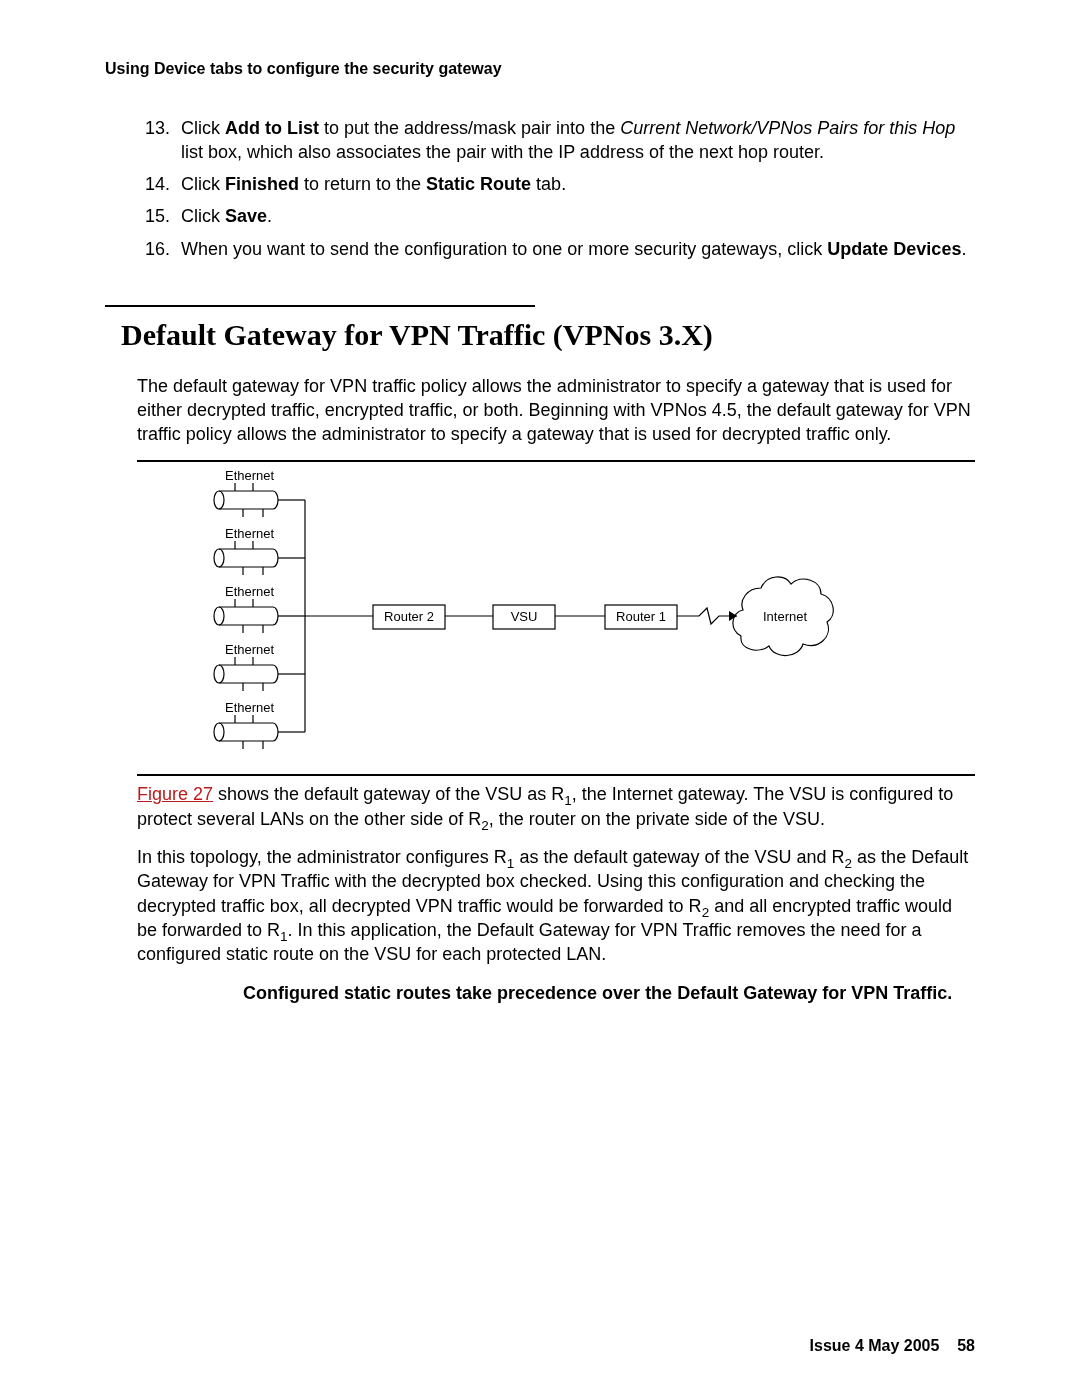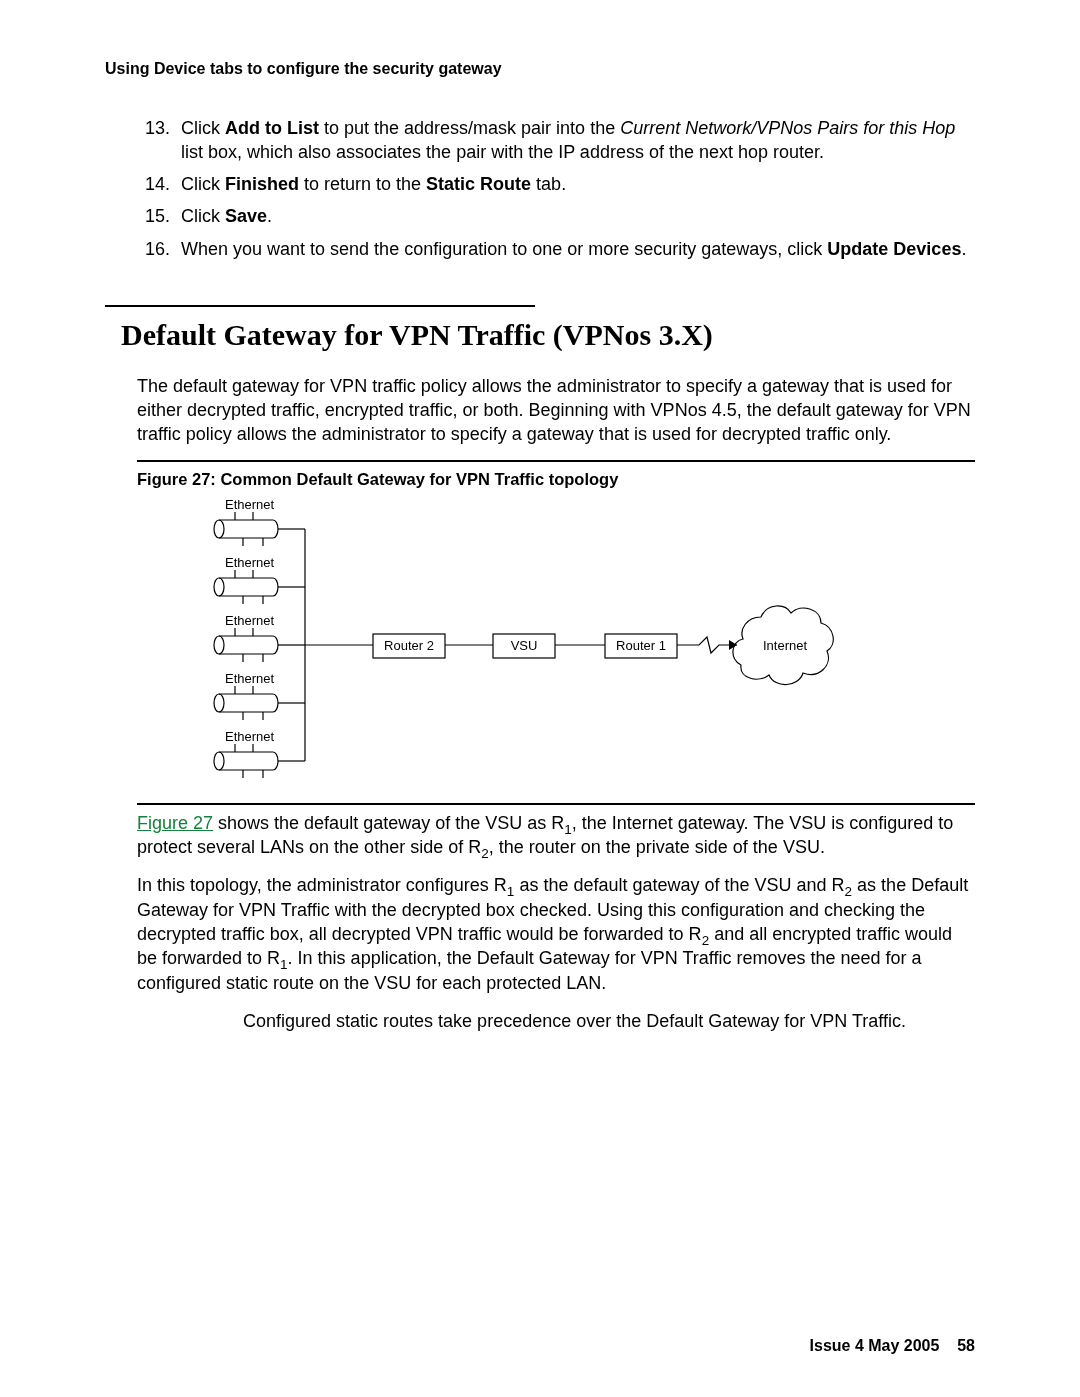--- a/index.html
+++ b/index.html
@@ -52,29 +52,29 @@
   .figure-caption {
     font-weight: bold;
     font-size: 16.5px;
     margin: 4px 0 4px 0;
   }
   .note-label {
     font-weight: bold;
     margin-left: 56px;
     font-size: 16.5px;
   }
-  .note-body { margin: 4px 0 0 106px; }
+  .note-body { margin: 4px 0 0 106px; font-weight: bold; }
   .footer {
     position: absolute;
     bottom: 40px;
     right: 105px;
     font-weight: bold;
     font-size: 16px;
   }
-  a.figref { color: #15803d; text-decoration: underline; }
+  a.figref { color: #b91c1c; text-decoration: underline; }
   sub { font-size: 0.75em; line-height: 0; }
   .figure-box {
     margin: 6px 0 0 76px;
     text-align: right;
   }
   svg { display: block; }
 </style>
 </head>
 <body>
 
@@ -97,21 +97,20 @@
     </li>
   </ol>
 
   <hr class="section-rule">
   <h1 class="section-title">Default Gateway for VPN Traffic (VPNos 3.X)</h1>
 
   <div class="indent-body">
     <p>The default gateway for VPN traffic policy allows the administrator to specify a gateway that is used for either decrypted traffic, encrypted traffic, or both. Beginning with VPNos 4.5, the default gateway for VPN traffic policy allows the administrator to specify a gateway that is used for decrypted traffic only.</p>
 
     <hr class="figure-rule">
-    <div class="figure-caption">Figure 27: Common Default Gateway for VPN Traffic topology</div>
 
     <div class="figure-box">
       <svg width="640" height="300" viewBox="0 0 640 300">
         <style>
           .lbl { font: 13px Arial, sans-serif; }
           .boxlbl { font: 13px Arial, sans-serif; text-anchor: middle; }
           .ln { stroke:#000; stroke-width:1.2; fill:none; }
           .box { stroke:#000; stroke-width:1.2; fill:#fff; }
         </style>
 

